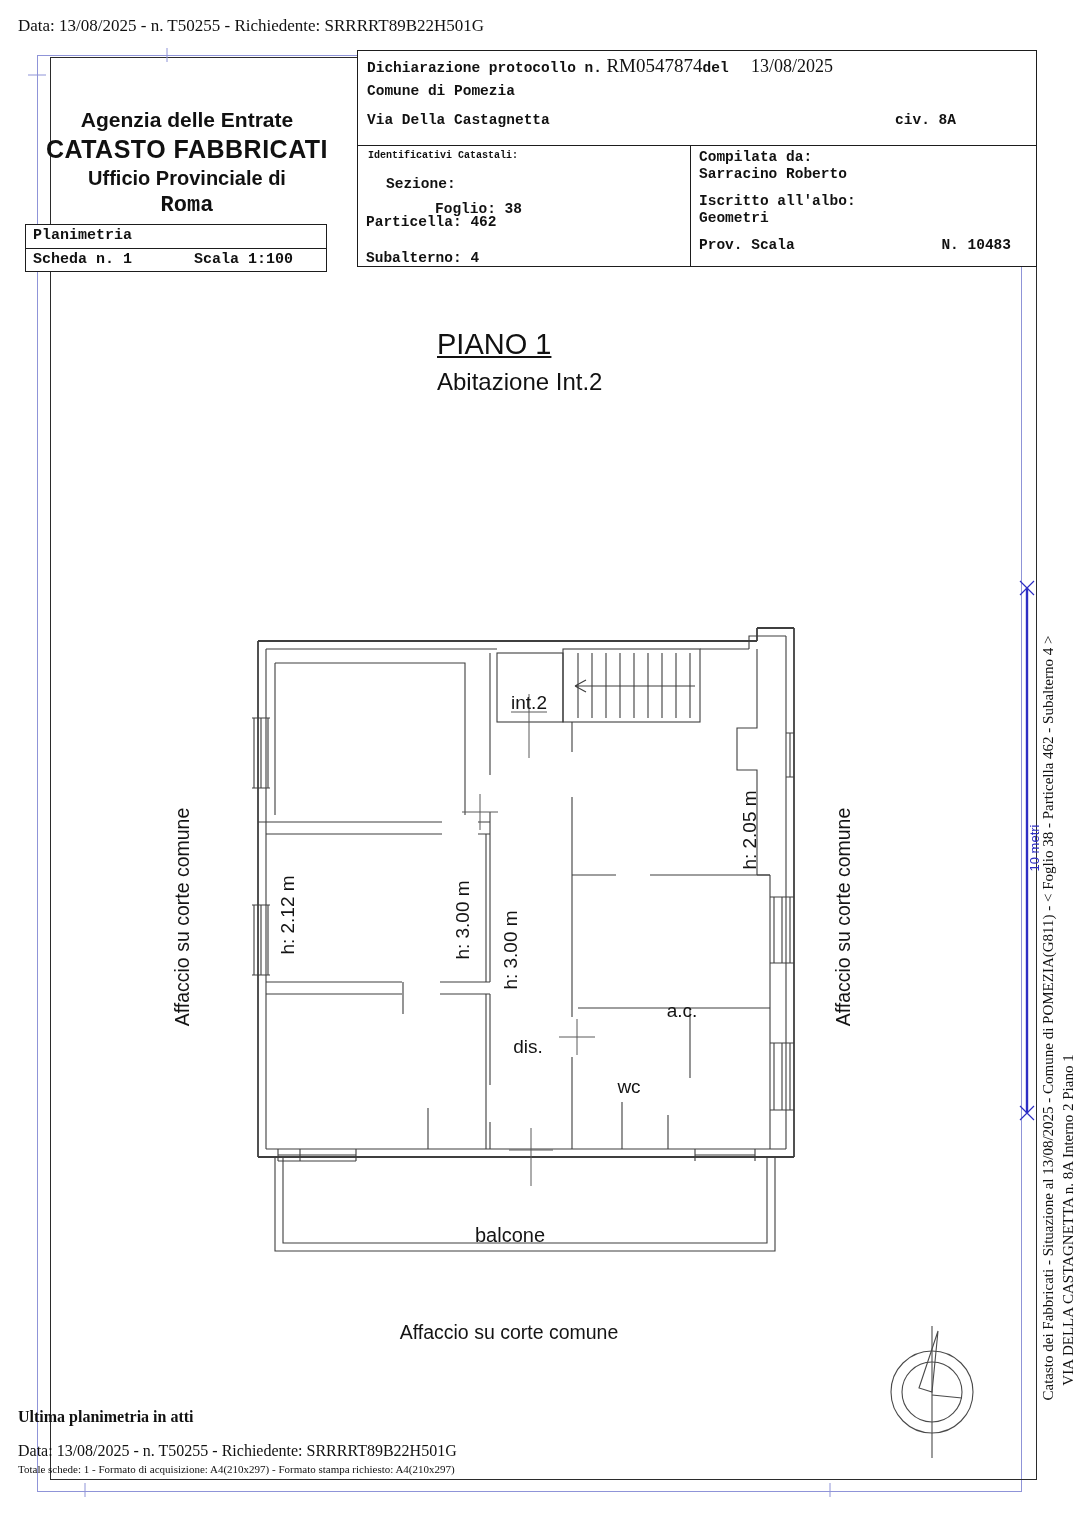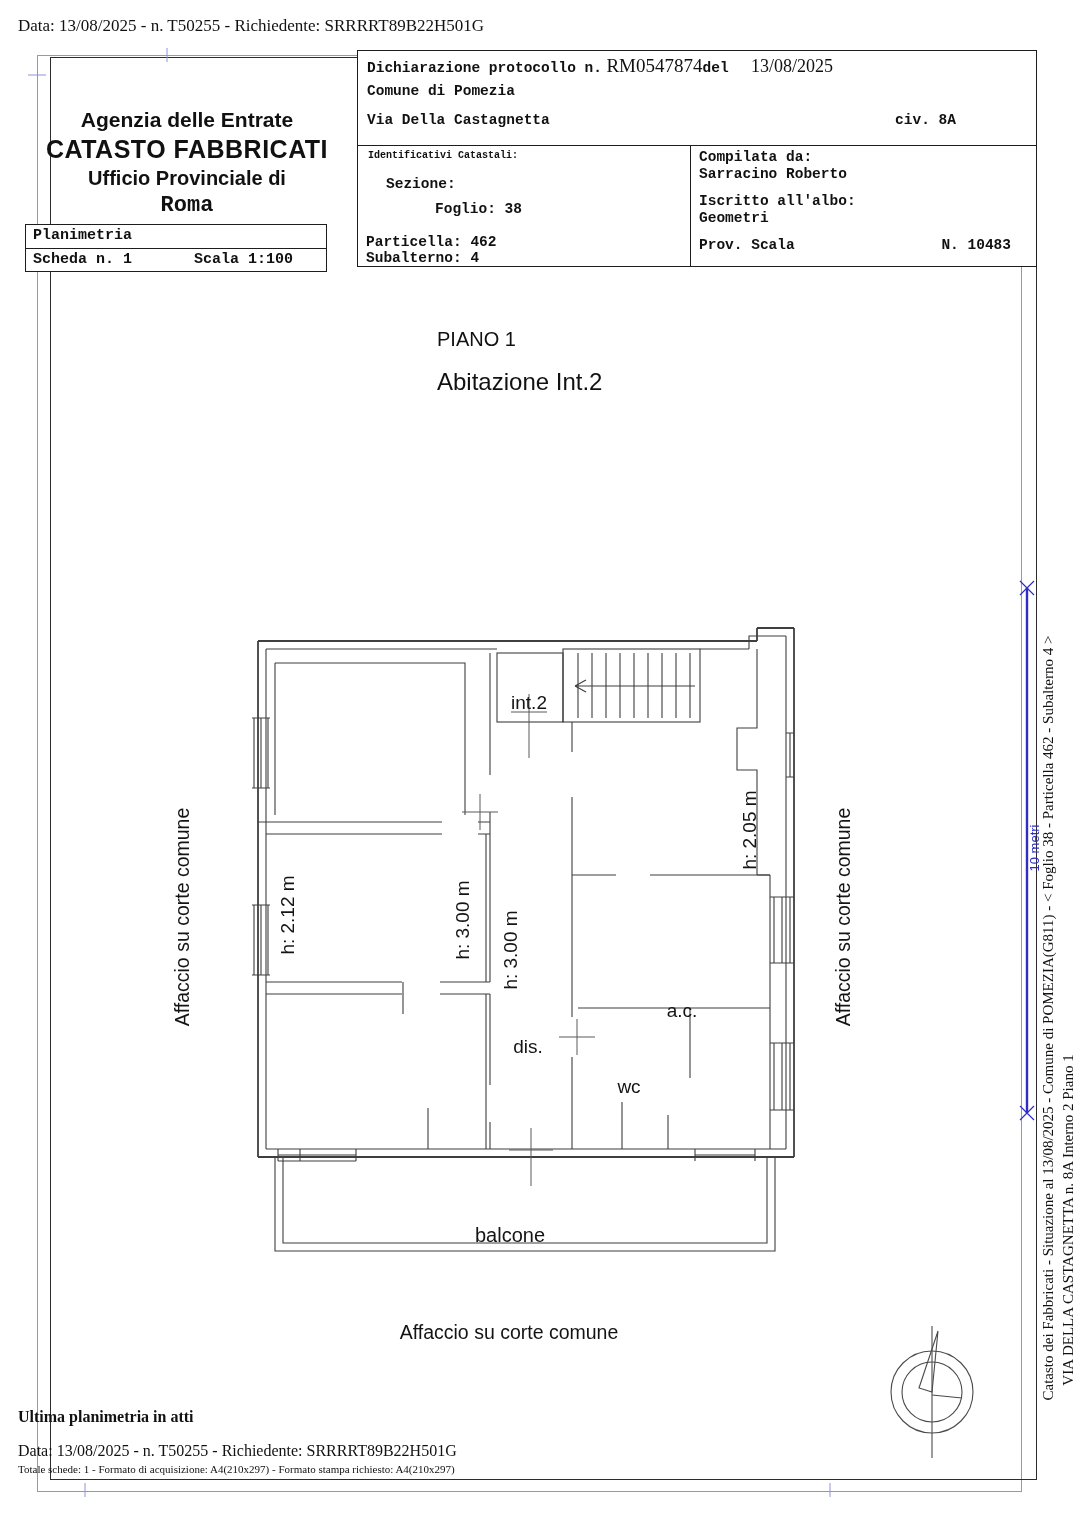--- a/index.html
+++ b/index.html
@@ -49,34 +49,34 @@
     </div>
     <div class="abs mono" style="left:9px;top:32px;font-size:14.5px;">Comune di Pomezia</div>
     <div class="abs mono" style="left:9px;top:61px;font-size:14.5px;">Via Della Castagnetta</div>
     <div class="abs mono" style="right:80px;top:61px;font-size:14.5px;">civ. 8A</div>
   </div>
 
   <div class="box" style="left:357px;top:145px;width:333px;height:120px;">
     <div class="abs mono" style="left:10px;top:4px;font-size:10px;">Identificativi Catastali:</div>
     <div class="abs mono" style="left:28px;top:30px;font-size:14.5px;">Sezione:</div>
     <div class="abs mono" style="left:50px;top:55px;font-size:14.5px;margin-left:27px;">Foglio: 38</div>
-    <div class="abs mono" style="left:8px;top:88px;font-size:14.5px;">Particella: 462</div>
+    <div class="abs mono" style="left:8px;top:68px;font-size:14.5px;">Particella: 462</div>
     <div class="abs mono" style="left:8px;top:104px;font-size:14.5px;">Subalterno: 4</div>
   </div>
 
   <div class="box" style="left:690px;top:145px;width:345px;height:120px;border-left:1.6px solid #1d1d1d;">
     <div class="abs mono" style="left:8px;top:3px;font-size:14.5px;">Compilata da:</div>
     <div class="abs mono" style="left:8px;top:20px;font-size:14.5px;">Sarracino Roberto</div>
     <div class="abs mono" style="left:8px;top:47px;font-size:14.5px;">Iscritto all'albo:</div>
     <div class="abs mono" style="left:8px;top:64px;font-size:14.5px;">Geometri</div>
     <div class="abs mono" style="left:8px;top:91px;font-size:14.5px;">Prov. Scala</div>
     <div class="abs mono" style="right:25px;top:91px;font-size:14.5px;">N. 10483</div>
   </div>
 
-  <div class="abs sans" style="left:437px;top:328px;font-size:20px;">PIANO 1</div>
+  <div class="abs sans" style="left:437px;top:328px;font-size:29px;text-decoration:underline;">PIANO 1</div>
   <div class="abs sans" style="left:437px;top:368px;font-size:24px;">Abitazione Int.2</div>
 
   <svg width="1086" height="1536" viewBox="0 0 1086 1536">
     <g stroke="#3f3f3f" fill="none" stroke-width="1.8">
 
       <path d="M258,641 H757 M757,641 V628 M757,628 H794 M794,628 V1157 M258,641 V1157 M258,1157 H794"></path>
     </g>
     <g stroke="#3f3f3f" fill="none" stroke-width="1.1">
 
       <path d="M266,649 H497 M700,649 H749 M749,649 V636 H786 M786,636 V1149 M266,649 V1149 M266,1149 H786"></path>

